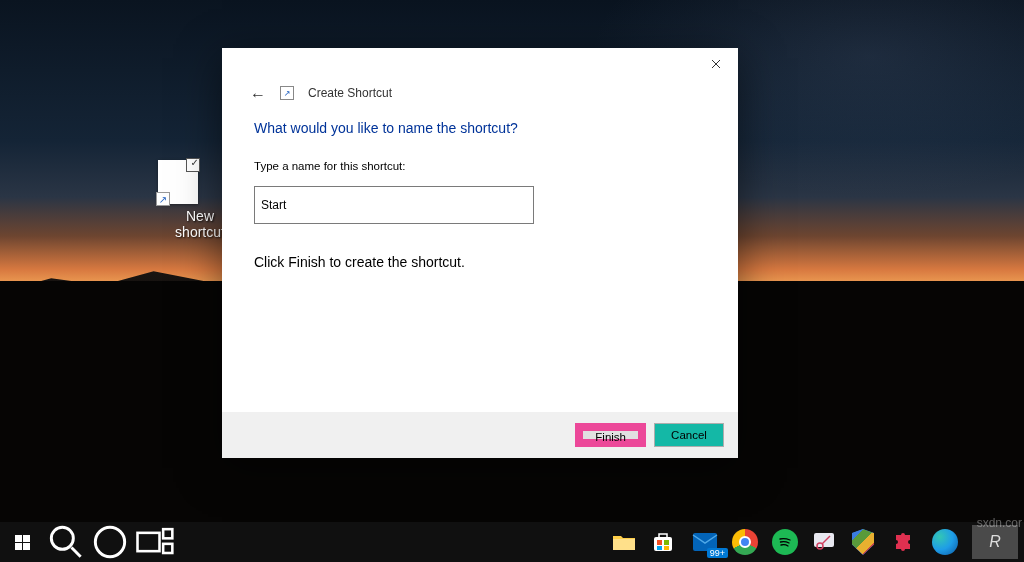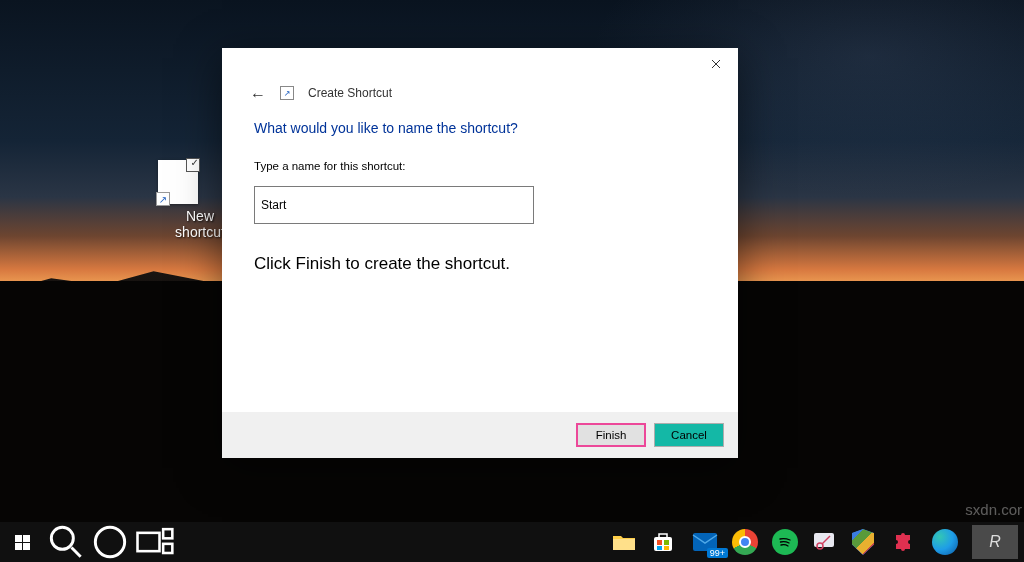--- a/index.html
+++ b/index.html
@@ -161,21 +161,21 @@
     .name-input {
       width: 280px;
       height: 38px;
       border: 1px solid #7a7a7a;
       padding: 2px 6px;
       font-size: 12px;
       font-family: inherit;
       outline: none;
     }
     .helper-text {
-      font-size: 17px;
+      font-size: 14px;
       color: #000;
       margin-top: 30px;
     }
 
     .dialog-footer {
       height: 46px;
       background: #f0f0f0;
       display: flex;
       align-items: center;
       justify-content: flex-end;
@@ -186,22 +186,23 @@
       height: 24px;
       min-width: 70px;
       font-size: 11.5px;
       font-family: inherit;
       background: #14b8a6;
       border: 1px solid #adadad;
       cursor: pointer;
       padding: 0 12px;
     }
     .btn.primary {
-      border: 2px solid #ec4899;
+      border: 8px solid #ec4899;
       background: #e1e1e1;
+      text-align: right;
     }
 
     
     .taskbar {
       position: absolute;
       left: 0; right: 0; bottom: 0;
       height: 40px;
       background: #101010;
       display: flex;
       align-items: center;
@@ -274,22 +275,22 @@
     .shield-ic::after{
       content:"";
       position:absolute;
       inset:0;
       background: linear-gradient(135deg, #3a7de0 0 25%, #5a9a3a 25% 50%, #e8b030 50% 75%, #d04040 75% 100%);
       clip-path: polygon(50% 0, 100% 15%, 100% 60%, 50% 100%, 0 60%, 0 15%);
     }
     .watermark {
       position: absolute;
       right: 2px;
-      bottom: 44px;
-      font-size: 15px;
+      bottom: 32px;
+      font-size: 12px;
       color: rgba(255,255,255,.35);
     }
     .tray-box {
       width: 46px; height: 34px;
       background: #4a4a4a;
       display: flex;
       align-items: center;
       justify-content: center;
       font-size: 16px;
       font-style: italic;

